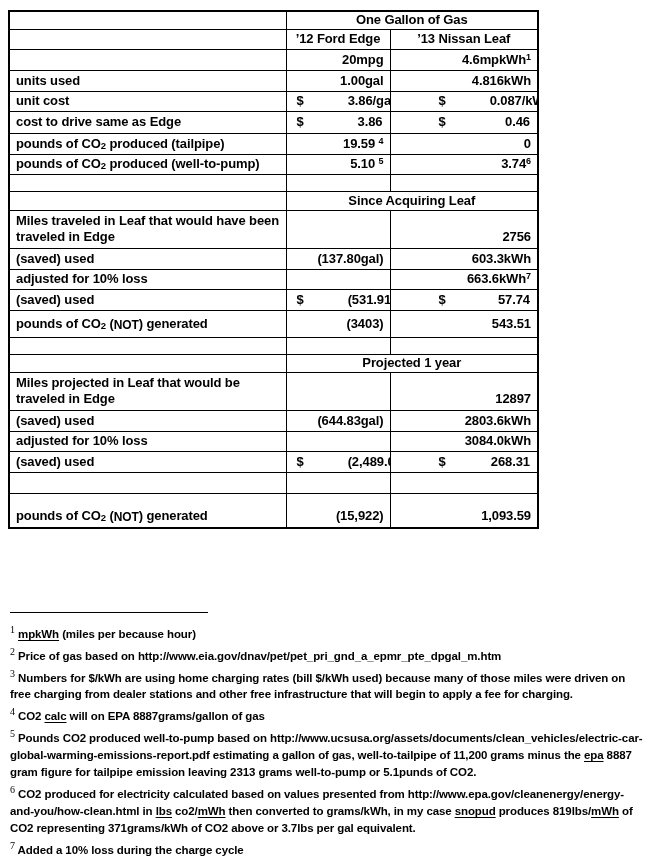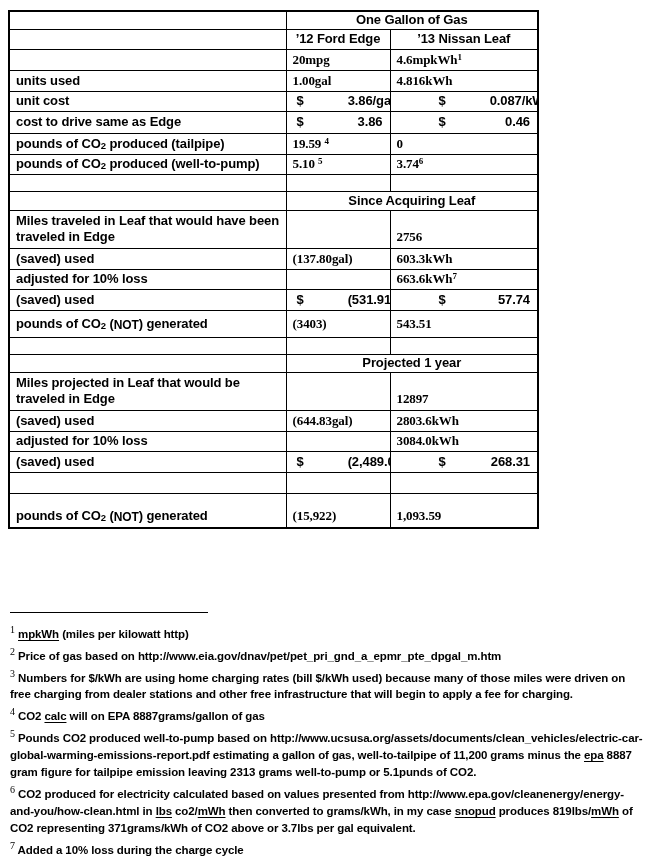--- a/index.html
+++ b/index.html
@@ -29,21 +29,21 @@
     font-size: 13px;
     font-weight: bold;
     line-height: 1.2;
     padding: 0 6px;
     vertical-align: middle;
     overflow: hidden;
     letter-spacing: -0.1px;
   }
   tr.vbottom td { vertical-align: bottom; padding-bottom: 3px; }
   td.center { text-align: center; }
-  td.right  { padding-right: 7px; font-family: Liberation Serif, serif; }
+  td.right  { text-align: right; padding-right: 7px; }
   td.money .mrow {
     display: flex;
     justify-content: space-between;
     align-items: baseline;
   }
   td.money .val { flex: 1; text-align: right; padding-right: 1px; padding-left: 44px; }
   td.money.c2 .cur { margin-left: 42px; }
   td.money.c1 .cur { margin-left: 4px; }
   .sp { font-size: 9px;   vertical-align: 4px;  }
   .sb { font-size: 9.5px; vertical-align: -1px; }
@@ -245,21 +245,21 @@
           <td class="c1 right"><span>(15,922)</span></td>
           <td class="c2 right"><span>1,093.59</span></td>
         </tr>
       </tbody>
   </table>
 </div>
 
 <div class="footnotes">
   <div class="fnsep"></div>
   <div>
-      <p class="footnote"><sup class="fnm">1</sup> <span class="sq">mpkWh</span><span> (miles per kilowatt http)</span></p>
+      <p class="footnote"><sup class="fnm">1</sup> <span class="sq">mpkWh</span><span> (miles per because hour)</span></p>
       <p class="footnote"><sup class="fnm">2</sup> <span>Price of gas based on http://www.eia.gov/dnav/pet/pet_pri_gnd_a_epmr_pte_dpgal_m.htm</span></p>
       <p class="footnote"><sup class="fnm">3</sup> <span>Numbers for $/kWh are using home charging rates (bill $/kWh used) because many of those miles were driven on free charging from dealer stations and other free infrastructure that will begin to apply a fee for charging.</span></p>
       <p class="footnote"><sup class="fnm">4</sup> <span>CO2 </span><span class="sq">calc</span><span> will on EPA 8887grams/gallon of gas</span></p>
       <p class="footnote"><sup class="fnm">5</sup> <span>Pounds CO2 produced well-to-pump based on http://www.ucsusa.org/assets/documents/clean_vehicles/electric-car-global-warming-emissions-report.pdf estimating a gallon of gas, well-to-tailpipe of 11,200 grams minus the </span><span class="sq">epa</span><span> 8887 gram figure for tailpipe emission leaving 2313 grams well-to-pump or 5.1punds of CO2.</span></p>
       <p class="footnote"><sup class="fnm">6</sup> <span>CO2 produced for electricity calculated based on values presented from http://www.epa.gov/cleanenergy/energy-and-you/how-clean.html in </span><span class="sq">lbs</span><span> co2/</span><span class="sq">mWh</span><span> then converted to grams/kWh, in my case </span><span class="sq">snopud</span><span> produces 819lbs/</span><span class="sq">mWh</span><span> of CO2 representing 371grams/kWh of CO2 above or 3.7lbs per gal equivalent.</span></p>
       <p class="footnote"><sup class="fnm">7</sup> <span>Added a 10% loss during the charge cycle</span></p>
     </div>
 </div>
 
 </body></html>

